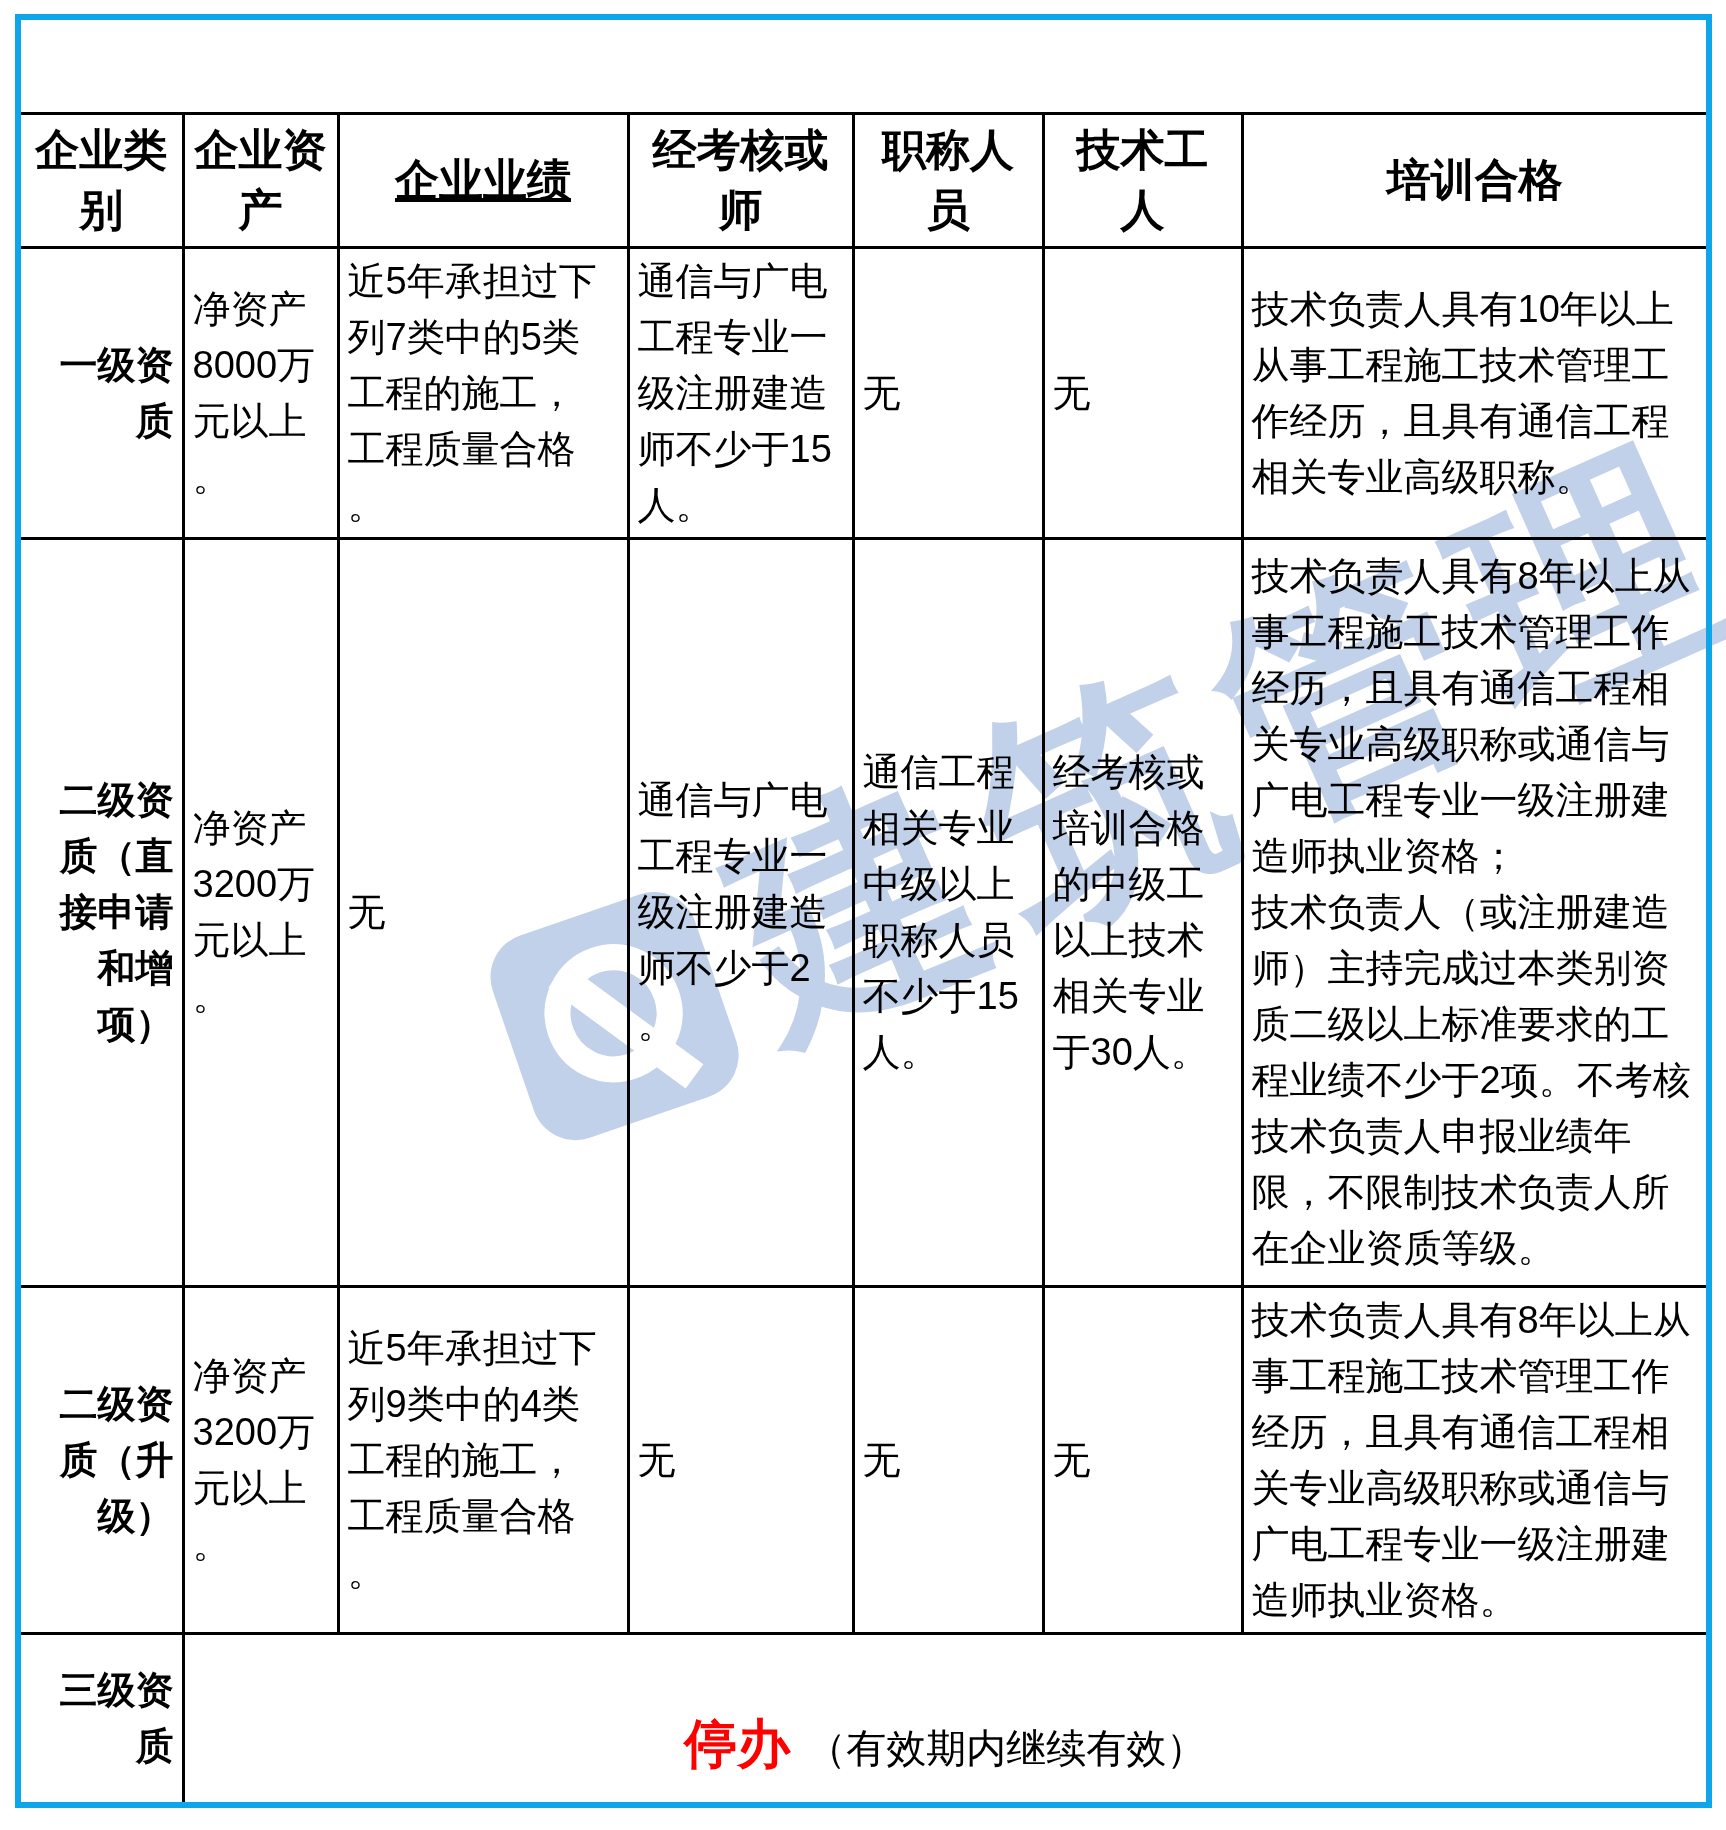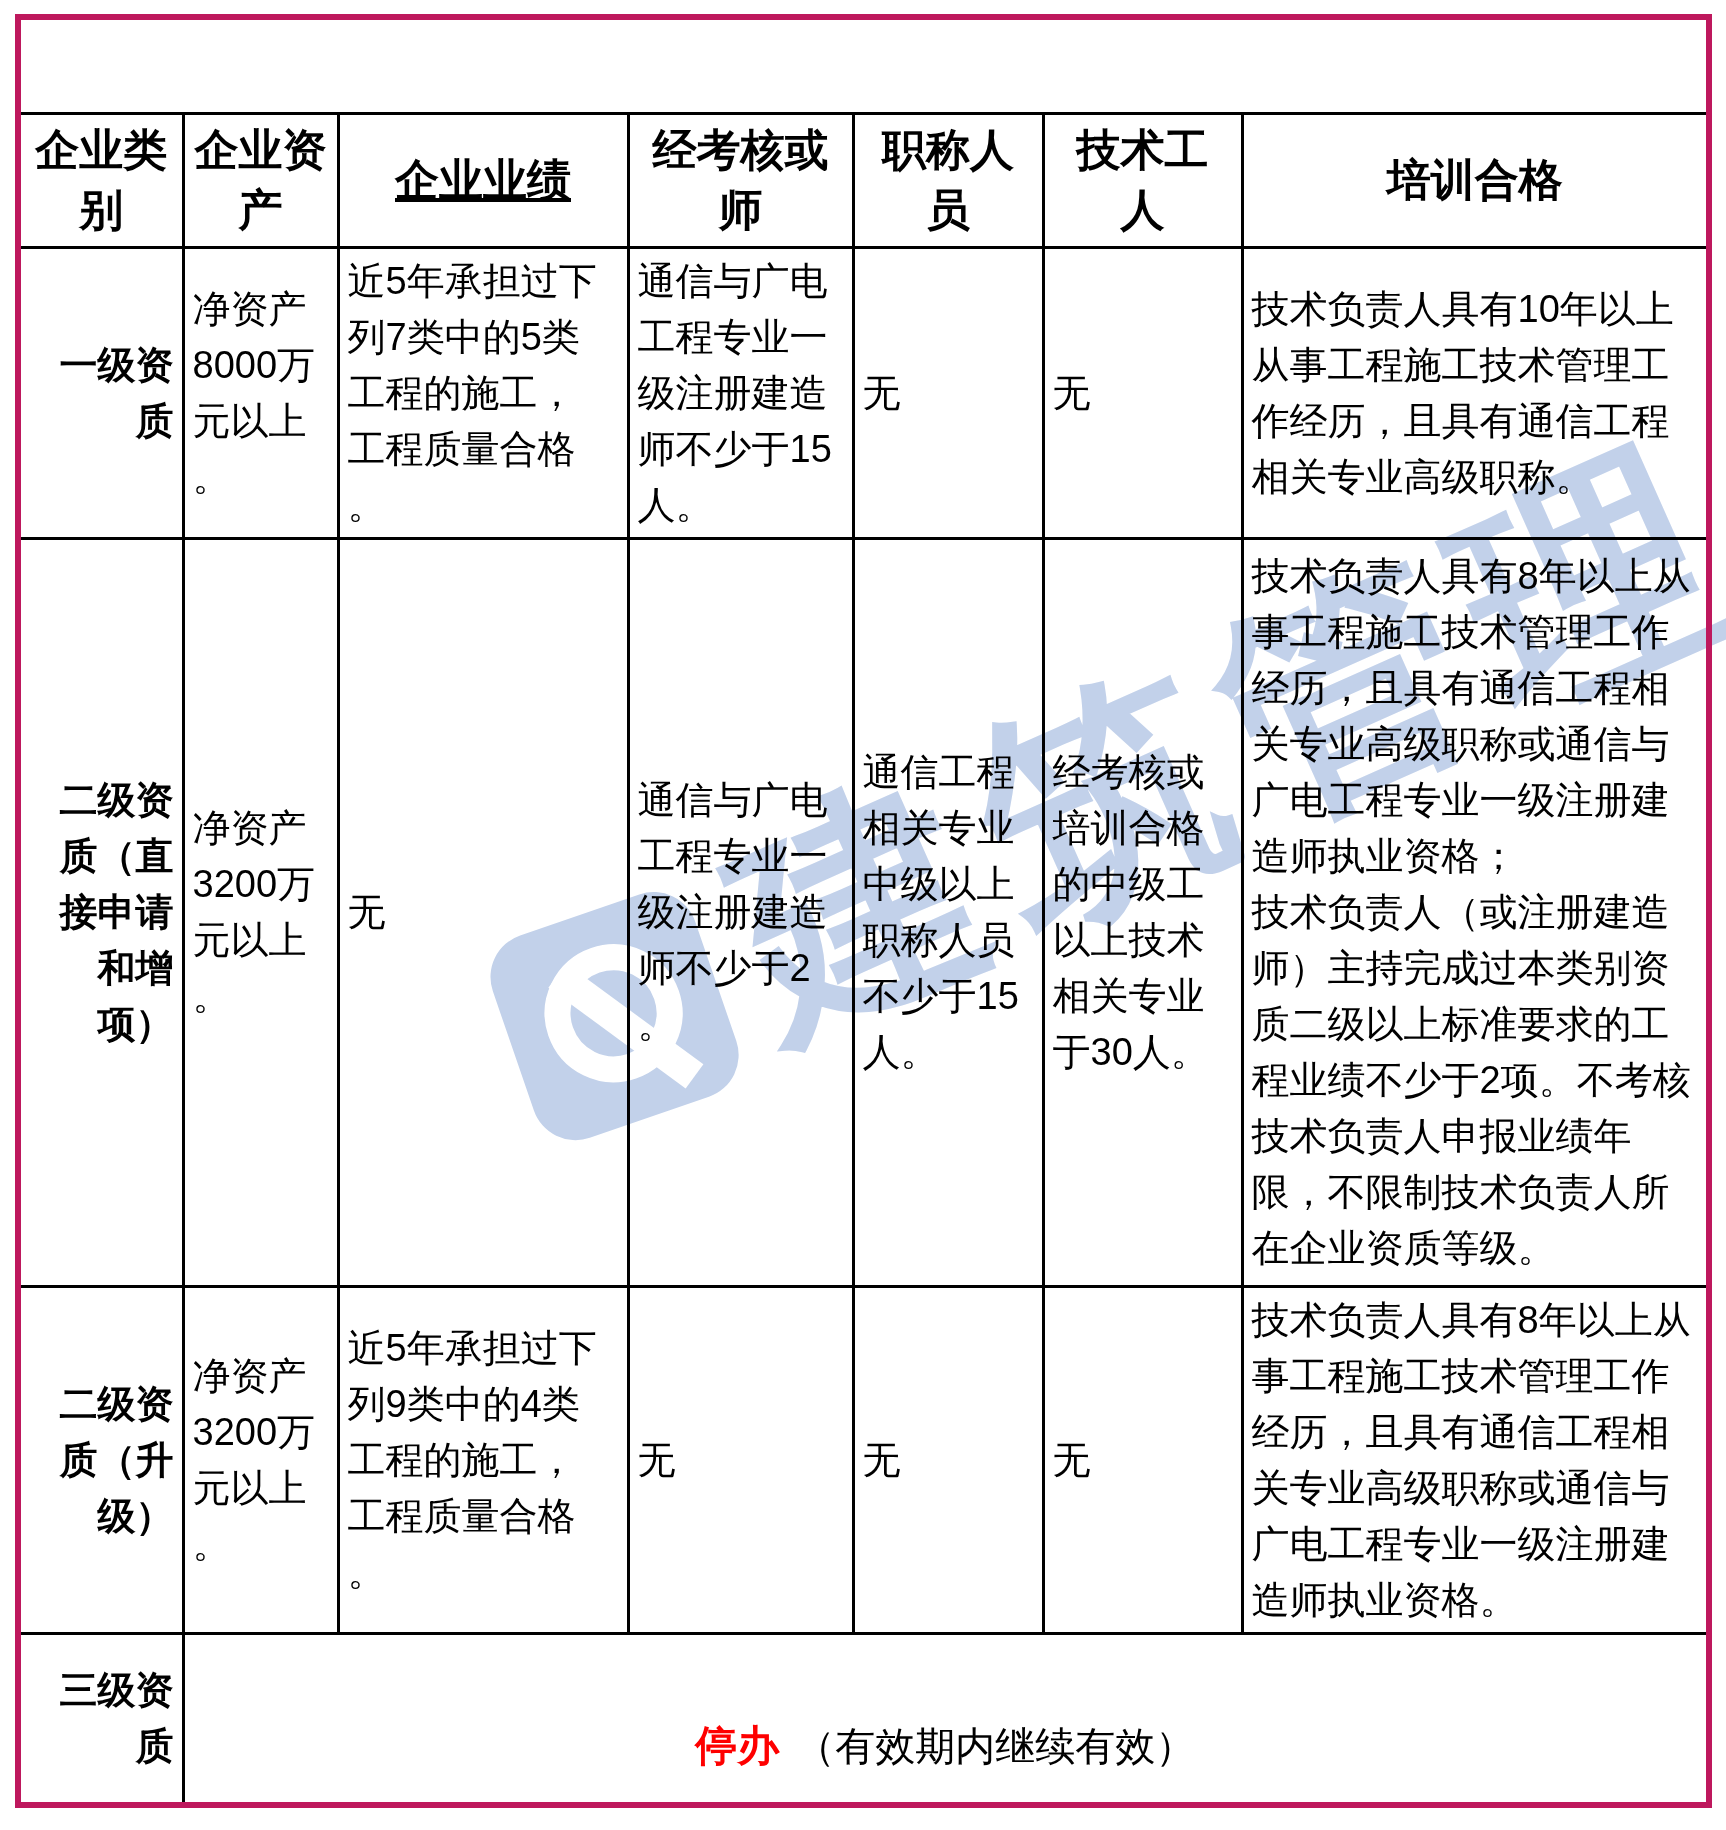--- a/index.html
+++ b/index.html
@@ -51,21 +51,21 @@
   
   table.req {
     position: relative;
     z-index: 1;
     border-collapse: collapse;
     table-layout: fixed;
     width: 1697px;
     margin: 14px 0 0 15px;
     background: transparent;
   }
-  table.req { border: 6px solid #be185d; }
+  table.req { border: 6px solid #0ea5e9; }
   table.req td, table.req th {
     border: 3px solid #000;
     vertical-align: middle;
     padding: 4px 8px;
     font-size: 38px;
     line-height: 56px;
     white-space: pre-line;
     word-break: break-all;
     background: transparent;
   }
@@ -98,21 +98,21 @@
   }
   tr.r1 { height: 290px; }
   tr.r2 { height: 748px; }
   tr.r3 { height: 345px; }
   tr.r4 { height: 172px; }
   td.lead { line-height: 56px; padding-left: 10px; padding-right: 10px; }
   td.stop-cell { text-align: center; white-space: nowrap; }
   .stop {
     color: #fe0000;
     font-weight: bold;
-    font-size: 42px;
+    font-size: 53px;
   }
   .stop-note {
     color: #000;
     font-size: 40px;
     margin-left: 16px;
   }
 </style>
 </head>
 <body>
 

